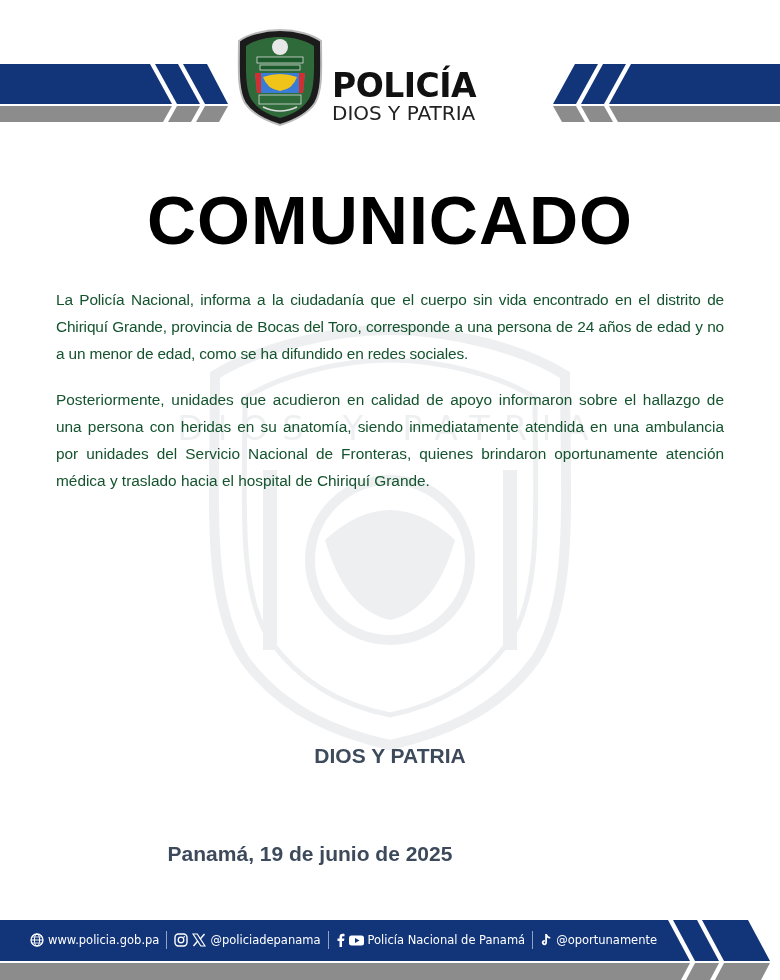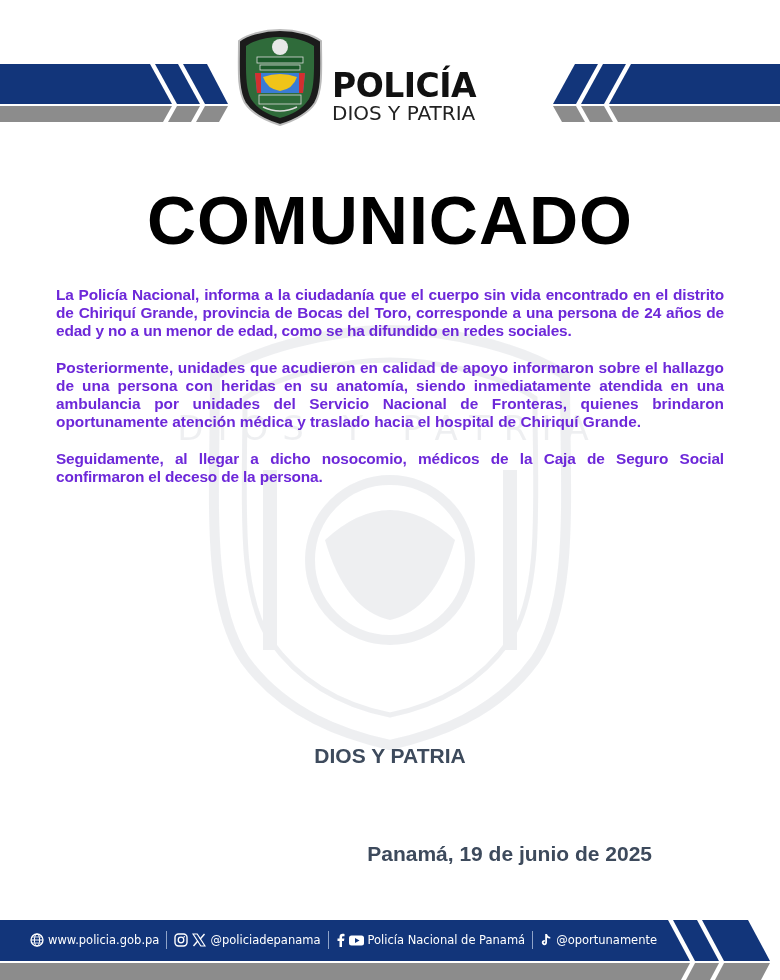--- a/index.html
+++ b/index.html
@@ -32,36 +32,36 @@
     font-family: "Liberation Sans", sans-serif; font-weight: bold;
     font-size: 68px; line-height: 76px; color: #000000; letter-spacing: 1px;
   }
 
   
   .watermark { position: absolute; left: 175px; top: 320px; width: 430px; height: 430px; opacity: 0.07; }
 
   
   .body {
     position: absolute; left: 56px; top: 286px; width: 668px;
-    font-family: "Liberation Sans", sans-serif; font-weight: bold;
-    font-size: 15.4px; line-height: 18px; color: #6d28d9;
+    font-family: "Liberation Sans", sans-serif; font-weight: normal;
+    font-size: 15.4px; line-height: 27px; color: #14532d;
     text-align: justify;
   }
   .body p { margin-bottom: 19px; }
   .body p:nth-child(1) { letter-spacing: -0.15px; }
   .body p:nth-child(3) { letter-spacing: -0.15px; }
   .body p:nth-child(6) { letter-spacing: -0.1px; }
 
   .motto {
     position: absolute; left: 0; width: 780px; top: 744px; text-align: center;
     font-weight: bold; font-size: 21px; color: #3d4a5c;
   }
   .dateline {
-    position: absolute; left: 0; width: 620px; top: 842px; text-align: right;
-    font-weight: bold; font-size: 21px; color: #3d4a5c; margin-left: 32px;
+    position: absolute; left: 0; width: 620px; top: 842px; text-align: center;
+    font-weight: bold; font-size: 21px; color: #3d4a5c;
   }
 
   
   .ftr-blue { position: absolute; left: 0; top: 920px; width: 780px; height: 41px; }
   .ftr-grey { position: absolute; left: 0; top: 963px; width: 780px; height: 17px; }
   .ftr-blue svg, .ftr-grey svg { display: block; width: 100%; height: 100%; }
   .footer-row {
     position: absolute; left: 30px; top: 929px; height: 22px;
     display: flex; align-items: center; color: #ffffff;
     font-family: "DejaVu Sans", sans-serif; font-size: 11.5px; white-space: nowrap;
@@ -132,21 +132,20 @@
     <circle cx="215" cy="240" r="80" fill="none" stroke="#1b2a4a" stroke-width="10"></circle>
     <path d="M150,220 Q215,160 280,220 Q260,290 215,300 Q170,290 150,220 Z" fill="#1b2a4a"></path>
     <line x1="95" y1="150" x2="95" y2="330" stroke="#1b2a4a" stroke-width="14"></line>
     <line x1="335" y1="150" x2="335" y2="330" stroke="#1b2a4a" stroke-width="14"></line>
   </svg>
 </div>
 
 <div class="body">
   <p>La Policía Nacional, informa a la ciudadanía que el cuerpo sin vida encontrado en el distrito de Chiriquí Grande, provincia de Bocas del Toro, corresponde a una persona de 24 años de edad y no a un menor de edad, como se ha difundido en redes sociales.</p>
   <p>Posteriormente, unidades que acudieron en calidad de apoyo informaron sobre el hallazgo de una persona con heridas en su anatomía, siendo inmediatamente atendida en una ambulancia por unidades del Servicio Nacional de Fronteras, quienes brindaron oportunamente atención médica y traslado hacia el hospital de Chiriquí Grande.</p>
-  <p>Seguidamente, al llegar a dicho nosocomio, médicos de la Caja de Seguro Social confirmaron el deceso de la persona.</p>
 </div>
 
 <div class="motto">DIOS Y PATRIA</div>
 <div class="dateline">Panamá, 19 de junio de 2025</div>
 
 <div class="ftr-blue">
   <svg viewBox="0 0 780 41" preserveAspectRatio="none">
     <polygon points="0,0 668,0 690,41 0,41" fill="#12357a"></polygon>
     <polygon points="673,0 697,0 719,41 695,41" fill="#12357a"></polygon>
     <polygon points="702,0 748,0 770,41 724,41" fill="#12357a"></polygon>

